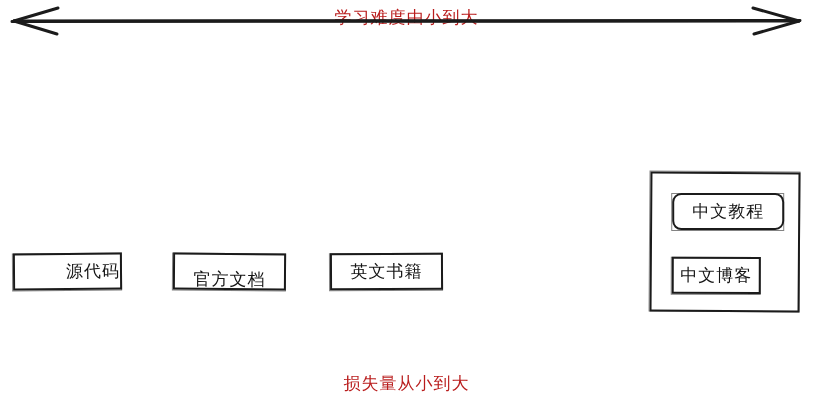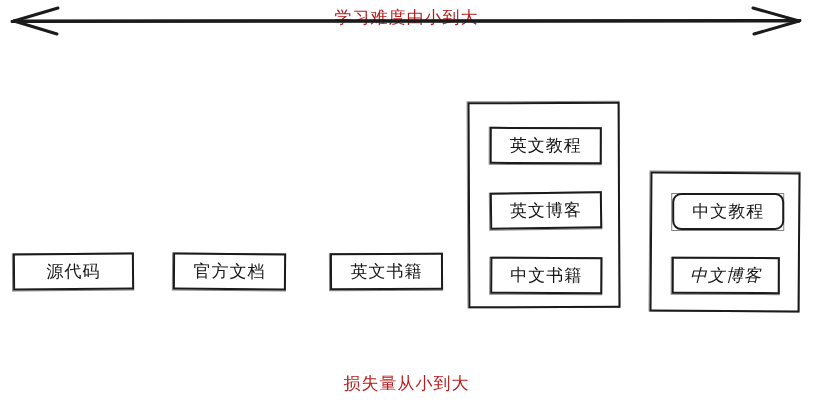--- a/index.html
+++ b/index.html
@@ -112,54 +112,40 @@
   <div class="axis-caption" id="caption-top">学习难度由小到大</div>
 
   <div id="arrow-top-wrap">
     <svg class="arrow-svg" width="813" height="42" viewBox="0 0 813 42">
       <path d="M14 21 L800 20.5" stroke-width="3"></path>
       <path d="M14 21 L58 8" stroke-width="3"></path>
       <path d="M14 21 L57 34" stroke-width="3"></path>
     </svg>
   </div>
 
-  <div class="box item-box tilt-a" style="left:13px; top:253px; width:121px;">
+  <div class="box item-box tilt-a" style="left:13px; top:253px; width:109px;justify-content:flex-end;">
     <span class="box-label">源代码</span>
   </div>
 
-  <div class="box item-box tilt-b" style="left:173px; top:253px; width:113px;">
+  <div class="box item-box tilt-b" style="left:173px; top:253px; width:113px;align-items:flex-end;">
     <span class="box-label">官方文档</span>
   </div>
 
   <div class="box item-box tilt-c" style="left:330px; top:253px; width:113px;">
     <span class="box-label">英文书籍</span>
   </div>
 
-  <div class="group-box tilt-c" style="left:468px; top:102px; width:152px; height:206px;">
-
-    <div class="box item-box tilt-b" style="left:20px; top:23px; width:112px;">
-      <span class="box-label">英文教程</span>
-    </div>
-
-    <div class="box item-box tilt-a" style="left:20px; top:88px; width:112px;">
-      <span class="box-label">英文博客</span>
-    </div>
-
-    <div class="box item-box tilt-d" style="left:20px; top:153px; width:112px;">
-      <span class="box-label">中文书籍</span>
-    </div>
-  </div>
 
   <div class="group-box tilt-b" style="left:650px; top:172px; width:150px; height:140px;">
 
     <div class="box item-box tilt-a" style="left:20px; top:19px; width:112px;border-radius:9px;">
       <span class="box-label">中文教程</span>
     </div>
 
-    <div class="box item-box tilt-c" style="left:20px; top:83px; width:108px;font-style:italic;">
+    <div class="box item-box tilt-c" style="left:20px; top:83px; width:89px;">
       <span class="box-label">中文博客</span>
     </div>
   </div>
 
   <div id="arrow-bottom-wrap">
     <svg class="arrow-svg" width="813" height="42" viewBox="0 0 813 42">
       <path d="M12 21.5 L799 21" stroke-width="3"></path>
       <path d="M799 21 L753 8" stroke-width="3"></path>
       <path d="M799 21 L754 34" stroke-width="3"></path>
     </svg>

